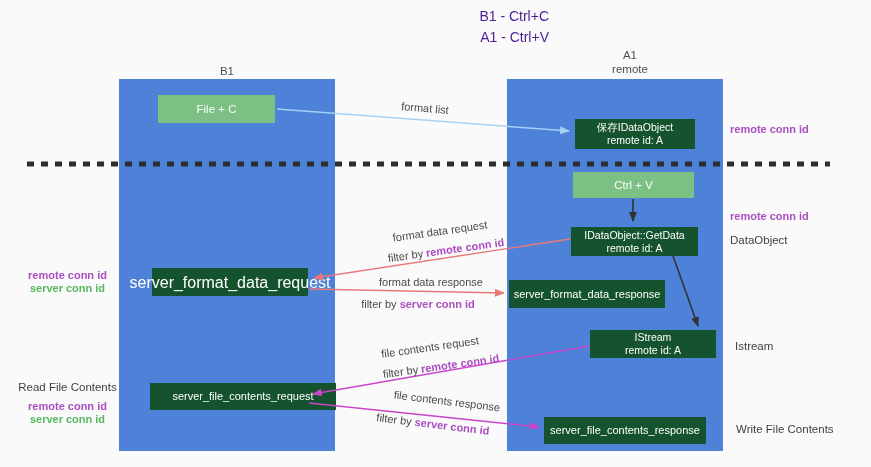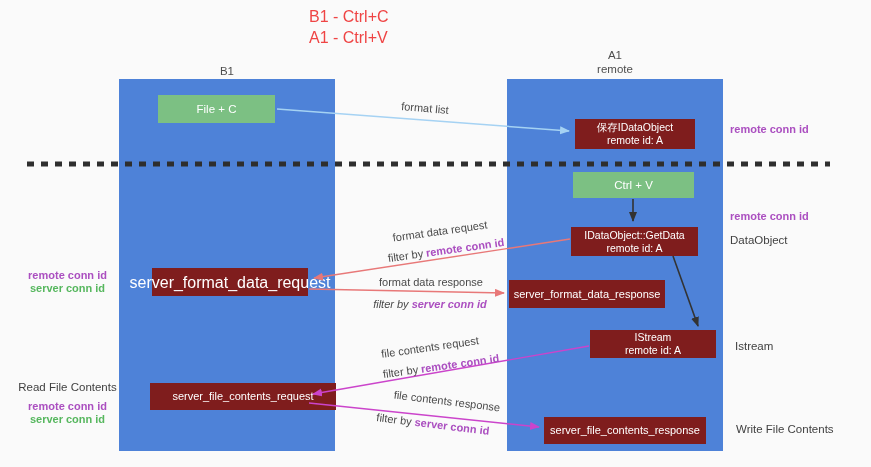--- a/index.html
+++ b/index.html
@@ -1,34 +1,34 @@
 <!DOCTYPE html>
 <html><head>
 <meta charset="utf-8">
 <style>
   html,body{margin:0;padding:0;background:#fafafa;}
   .stage{
     position:relative;width:871px;height:467px;background:#fafafa;
     font-family:"Liberation Sans",sans-serif;overflow:hidden;
   }
   .title{
-    position:absolute;left:309px;top:6px;width:240px;text-align:left;
-    font-size:16px;line-height:21px;color:#ef4444;
+    position:absolute;left:309px;top:6px;width:240px;text-align:right;
+    font-size:14px;line-height:21px;color:#4c1d95;
   }
   .lane-header{
     position:absolute;width:216px;text-align:center;font-size:11.5px;
     line-height:14px;color:#4e4e4e;top:48px;
   }
   .lane{position:absolute;top:79px;width:216px;height:372px;background:#4e82d8;}
   .node{
     position:absolute;display:flex;flex-direction:column;align-items:center;
     justify-content:center;color:#ffffff;text-align:center;white-space:nowrap;
   }
   .node.green{background:#7cc083;font-size:11.5px;}
-  .node.orange{background:#7f1d1d;font-size:10.5px;line-height:13px;}
+  .node.orange{background:#14532d;font-size:10.5px;line-height:13px;}
   .elabel{
     position:absolute;font-size:11px;color:#4a4a4a;white-space:nowrap;
     transform:translate(-50%,-50%);
   }
   .rneg{transform:translate(-50%,-50%) rotate(-8deg);}
   .rpos{transform:translate(-50%,-50%) rotate(7deg);}
   .rsm{transform:translate(-50%,-50%) rotate(5deg);}
   .purple{color:#ab4fc0;font-weight:bold;}
   .greentxt{color:#56b75e;font-weight:bold;}
   .filter-word{margin-right:3px;}
@@ -45,21 +45,21 @@
 
   <div class="title">
     <div>B1 - Ctrl+C</div>
     <div>A1 - Ctrl+V</div>
   </div>
 
   <div class="lane-header" style="left:119px;margin-top:16px;">
     <div>B1</div>
     <div>connection</div>
   </div>
-  <div class="lane-header" style="left:507px;">
+  <div class="lane-header" style="left:522px;">
     <div>A1</div>
     <div>remote</div>
   </div>
 
   <div class="lane" style="left:119px;"></div>
   <div class="lane" style="left:507px;"></div>
 
   <div class="node green" style="left:158px;top:95px;width:117px;height:28px;">
     <span>File + C</span>
   </div>
@@ -133,21 +133,21 @@
   </svg>
 
   <div class="elabel rsm" style="left:425px;top:108px;">format list</div>
 
   <div class="elabel rneg" style="left:440px;top:231px;">format data request</div>
   <div class="elabel rneg" style="left:446px;top:250px;">
     <span class="filter-word">filter by</span><span class="purple">remote conn id</span>
   </div>
 
   <div class="elabel" style="left:431px;top:282px;">format data response</div>
-  <div class="elabel" style="left:430px;top:304px;font-style:italic;">
+  <div class="elabel" style="left:418px;top:304px;">
     <span class="filter-word">filter by</span><span class="purple">server conn id</span>
   </div>
 
   <div class="elabel rneg" style="left:430px;top:347px;">file contents request</div>
   <div class="elabel rneg" style="left:441px;top:366px;">
     <span class="filter-word">filter by</span><span class="purple">remote conn id</span>
   </div>
 
   <div class="elabel rpos" style="left:447px;top:401px;">file contents response</div>
   <div class="elabel rpos" style="left:433px;top:424px;">

